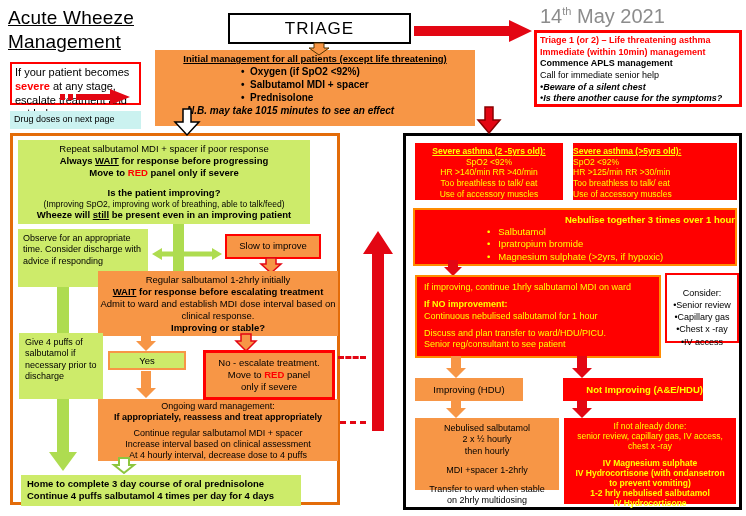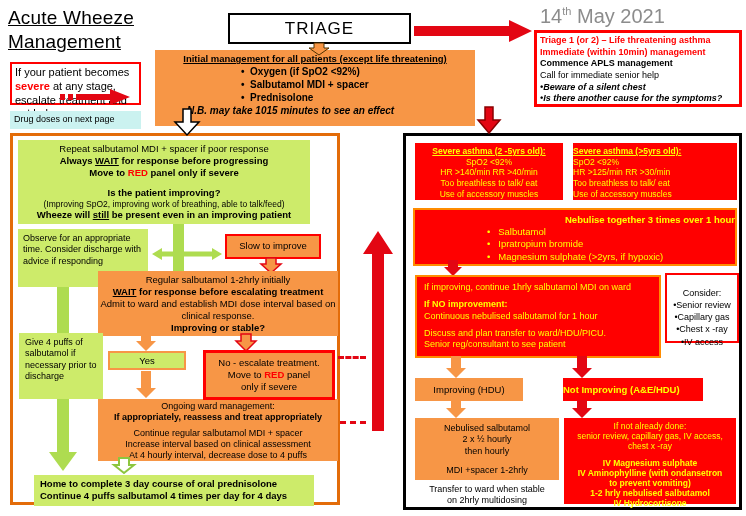--- a/index.html
+++ b/index.html
@@ -33,36 +33,36 @@
   .observe{left:5px;top:93px;width:130px;height:58px;font-size:9px;padding:4px 3px 0 5px;}
   .slow{left:212px;top:98px;width:96px;height:25px;border:2px solid #FF0000;text-align:center;
         font-size:9.5px;line-height:20px;}
   .regular{left:85px;top:135px;width:240px;height:65px;text-align:center;font-size:9.5px;padding-top:3px;}
   .give4{left:6px;top:197px;width:84px;height:66px;font-size:9px;padding:4px 2px 0 6px;z-index:2;}
   .yes{left:95px;top:215px;width:78px;height:19px;border:2px solid #F79646;background:#CDEB6A;
        text-align:center;font-size:9.5px;line-height:15px;z-index:2;}
   .no{left:190px;top:214px;width:132px;height:50px;border:3px solid #FF0000;background:#F79646;
       text-align:center;font-size:9.5px;padding-top:4px;z-index:2;}
   .ongoing{left:85px;top:263px;width:240px;height:62px;text-align:center;font-size:9px;padding-top:2px;}
-  .home{left:21px;top:339px;width:280px;height:31px;font-weight:bold;font-size:9.5px;padding:3px 0 0 6px;z-index:2;}
+  .home{left:8px;top:339px;width:280px;height:31px;font-weight:bold;font-size:9.5px;padding:3px 0 0 6px;z-index:2;}
   .gvert{background:#AEDC50;z-index:1;}
   
   .rbox{background:#FF0000;color:#FFFF00;}
   .sev1{left:9px;top:7px;width:148px;height:57px;text-align:center;font-size:8.5px;padding-top:3px;}
   .sev2{left:167px;top:7px;width:164px;height:57px;font-size:8.5px;padding-top:3px;}
   .neb{left:7px;top:72px;width:324px;height:58px;border:2px solid #FF8C00;font-size:9.5px;padding-top:4px;}
   .neb-head{text-align:right;font-weight:bold;}
   .neb-li{font-weight:normal;margin-left:72px;line-height:1.3;}
   .improv{left:9px;top:139px;width:246px;height:83px;border:2px solid #FF8C00;font-size:9px;padding:5px 4px 0 7px;}
   .consider{left:259px;top:137px;width:74px;height:70px;border:2px solid #FF0000;background:#fff;color:#000;
             font-size:9px;text-align:center;padding-top:12px;line-height:1.35;}
   .hdu{left:9px;top:242px;width:108px;height:23px;background:#F79646;color:#000;text-align:center;
        font-size:9.5px;line-height:23px;}
-  .notimp{left:157px;top:242px;width:140px;height:23px;text-align:left;font-size:9.5px;line-height:23px;font-weight:bold;}
-  .nebsalb{left:9px;top:282px;width:144px;height:62px;background:#F79646;color:#000;text-align:center;
+  .notimp{left:157px;top:242px;width:140px;height:23px;text-align:right;font-size:9.5px;line-height:23px;font-weight:bold;}
+  .nebsalb{left:9px;top:282px;width:144px;height:72px;background:#F79646;color:#000;text-align:center;
            font-size:9px;padding-top:5px;}
   .ivbox{left:158px;top:282px;width:172px;height:86px;text-align:center;font-size:8.5px;line-height:1.2;padding-top:3px;}
   .gap4{height:4px;} .gap6{height:6px;} .gap8{height:8px;}
   svg{position:absolute;overflow:visible;}
   .z5{z-index:5;}
   .dash{position:absolute;border-top:3.5px dashed #E30613;z-index:4;}
 </style>
 </head>
 <body>
 
@@ -279,20 +279,20 @@
       <div>Transfer to ward when stable</div>
       <div>on 2hrly multidosing</div>
     </div>
 
     <div class="abs rbox ivbox">
       <div>If not already done:</div>
       <div>senior review, capillary gas, IV access,</div>
       <div>chest x -ray</div>
       <div class="gap6"></div>
       <div class="b">IV Magnesium sulphate</div>
-      <div class="b">IV Aminophylline (with ondansetron</div>
+      <div class="b">IV Hydrocortisone (with ondansetron</div>
       <div class="b">to prevent vomiting)</div>
       <div class="b">1-2 hrly nebulised salbutamol</div>
       <div class="b">IV Hydrocortisone</div>
     </div>
   </div>
 
 </div>
 
 </body></html>

